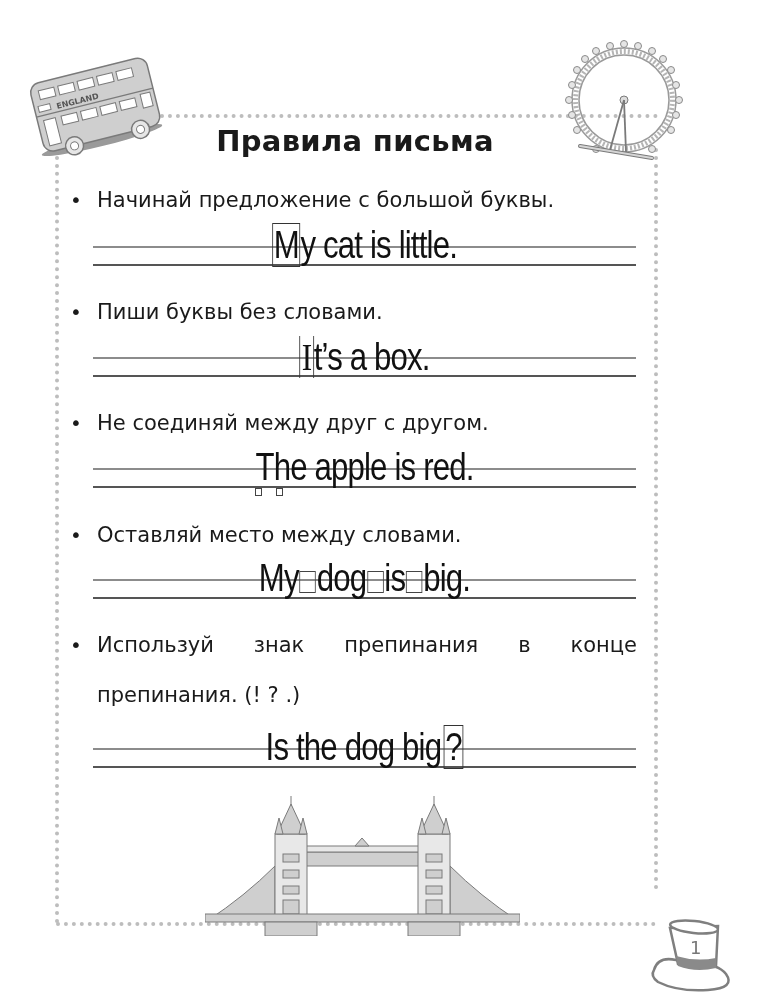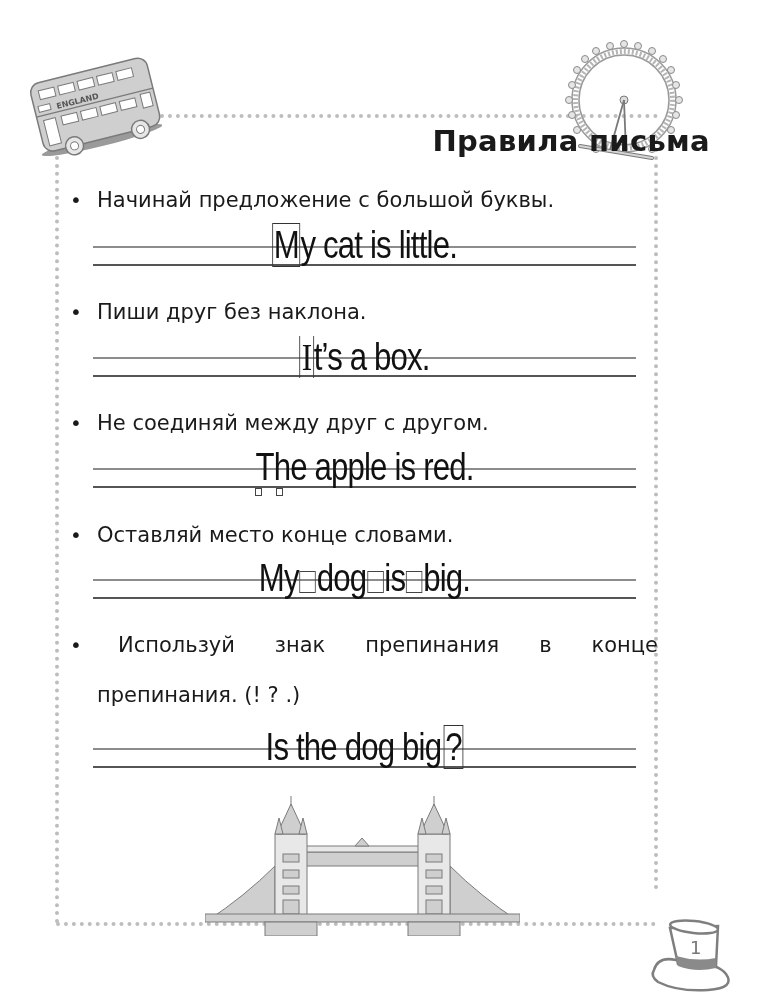--- a/index.html
+++ b/index.html
@@ -4,26 +4,26 @@
 <style>
   html, body { margin:0; padding:0; background:#ffffff; }
   body { width:768px; height:1000px; position:relative; overflow:hidden; font-family:"DejaVu Sans", sans-serif; color:#1a1a1a; }
   .frame-top, .frame-bottom { position:absolute; height:0; border-top:4px dotted #bdbdbd; }
   .frame-left, .frame-right { position:absolute; width:0; border-left:4px dotted #bdbdbd; }
   .frame-top { left:160px; right:110px; top:114px; }
   .frame-bottom { left:56px; right:112px; top:922px; }
   .frame-left { left:55px; top:148px; height:776px; }
   .frame-right { left:654px; top:148px; height:742px; }
 
-  .title { position:absolute; left:0; width:710px; top:124px; text-align:right; font-size:29px; font-weight:bold; letter-spacing:0.3px; }
+  .title { position:absolute; left:0; width:710px; top:124px; text-align:center; font-size:29px; font-weight:bold; letter-spacing:0.3px; }
 
   .rule { position:absolute; left:70px; font-size:21px; line-height:24px; width:566px; }
   .rule .bullet { position:absolute; left:0; top:0; font-size:20px; }
   .rule .text { position:absolute; left:27px; white-space:nowrap;text-align:right; }
-  .rule .text.justify { width:540px; text-align:justify; text-align-last:justify; white-space:normal;margin-left:21px; }
+  .rule .text.justify { width:540px; text-align:justify; text-align-last:justify; white-space:normal; }
 
   .lines { position:absolute; left:93px; width:543px; height:20px; }
   .lines .l1 { position:absolute; left:0; right:0; top:0; border-top:2px solid #8c8c8c; }
   .lines .l2 { position:absolute; left:0; right:0; bottom:0; border-top:2px solid #555; }
 
   .sample { position:absolute; left:93px; width:543px; text-align:center; font-family:"Liberation Sans", sans-serif; font-weight:normal; font-size:38px; letter-spacing:-1px; transform:scaleX(0.82); transform-origin:center; white-space:nowrap; color:#111; }
   .boxed { border:1.5px solid #333; padding:0 1px; }
   .gap { display:inline-block; width:18px; height:20px; border:1.5px solid #444; vertical-align:-2px; margin:0 1px; }
   .vbar { border-left:1.5px solid #333; border-right:1.5px solid #333; padding:0 2px; }
   .tiny-box { display:inline-block; width:5px; height:6px; border:1px solid #444; position:absolute; }
@@ -107,21 +107,21 @@
 <div class="lines" style="top:246px;">
     <div class="l1"></div>
     <div class="l2"></div>
   </div>
 <div class="sample" style="top:224px;">
   <span class="boxed">M</span><span>y cat is little.</span>
 </div>
 
 <div class="rule" style="top:300px;">
   <span class="bullet">•</span>
-  <span class="text">Пиши друг без наклона.</span>
+  <span class="text">Пиши буквы без словами.</span>
 </div>
 <div class="lines" style="top:357px;">
     <div class="l1"></div>
     <div class="l2"></div>
   </div>
 <div class="sample" style="top:335px;">
   <span class="vbar" style="font-family:'Liberation Serif', serif;">I</span><span>t’s a box.</span>
 </div>
 
 <div class="rule" style="top:411px;">
@@ -133,21 +133,21 @@
     <div class="l2"></div>
   </div>
 <div class="sample" style="top:446px;">
   <span>The apple is red.</span>
 </div>
 <span class="tiny-box" style="left:255px;top:488px;"></span>
 <span class="tiny-box" style="left:276px;top:488px;"></span>
 
 <div class="rule" style="top:523px;">
   <span class="bullet">•</span>
-  <span class="text">Оставляй место конце словами.</span>
+  <span class="text">Оставляй место между словами.</span>
 </div>
 <div class="lines" style="top:579px;">
     <div class="l1"></div>
     <div class="l2"></div>
   </div>
 <div class="sample" style="top:557px;">
   <span>My</span><span class="gap"></span><span>dog</span><span class="gap"></span><span>is</span><span class="gap"></span><span>big.</span>
 </div>
 
 <div class="rule" style="top:633px;">

